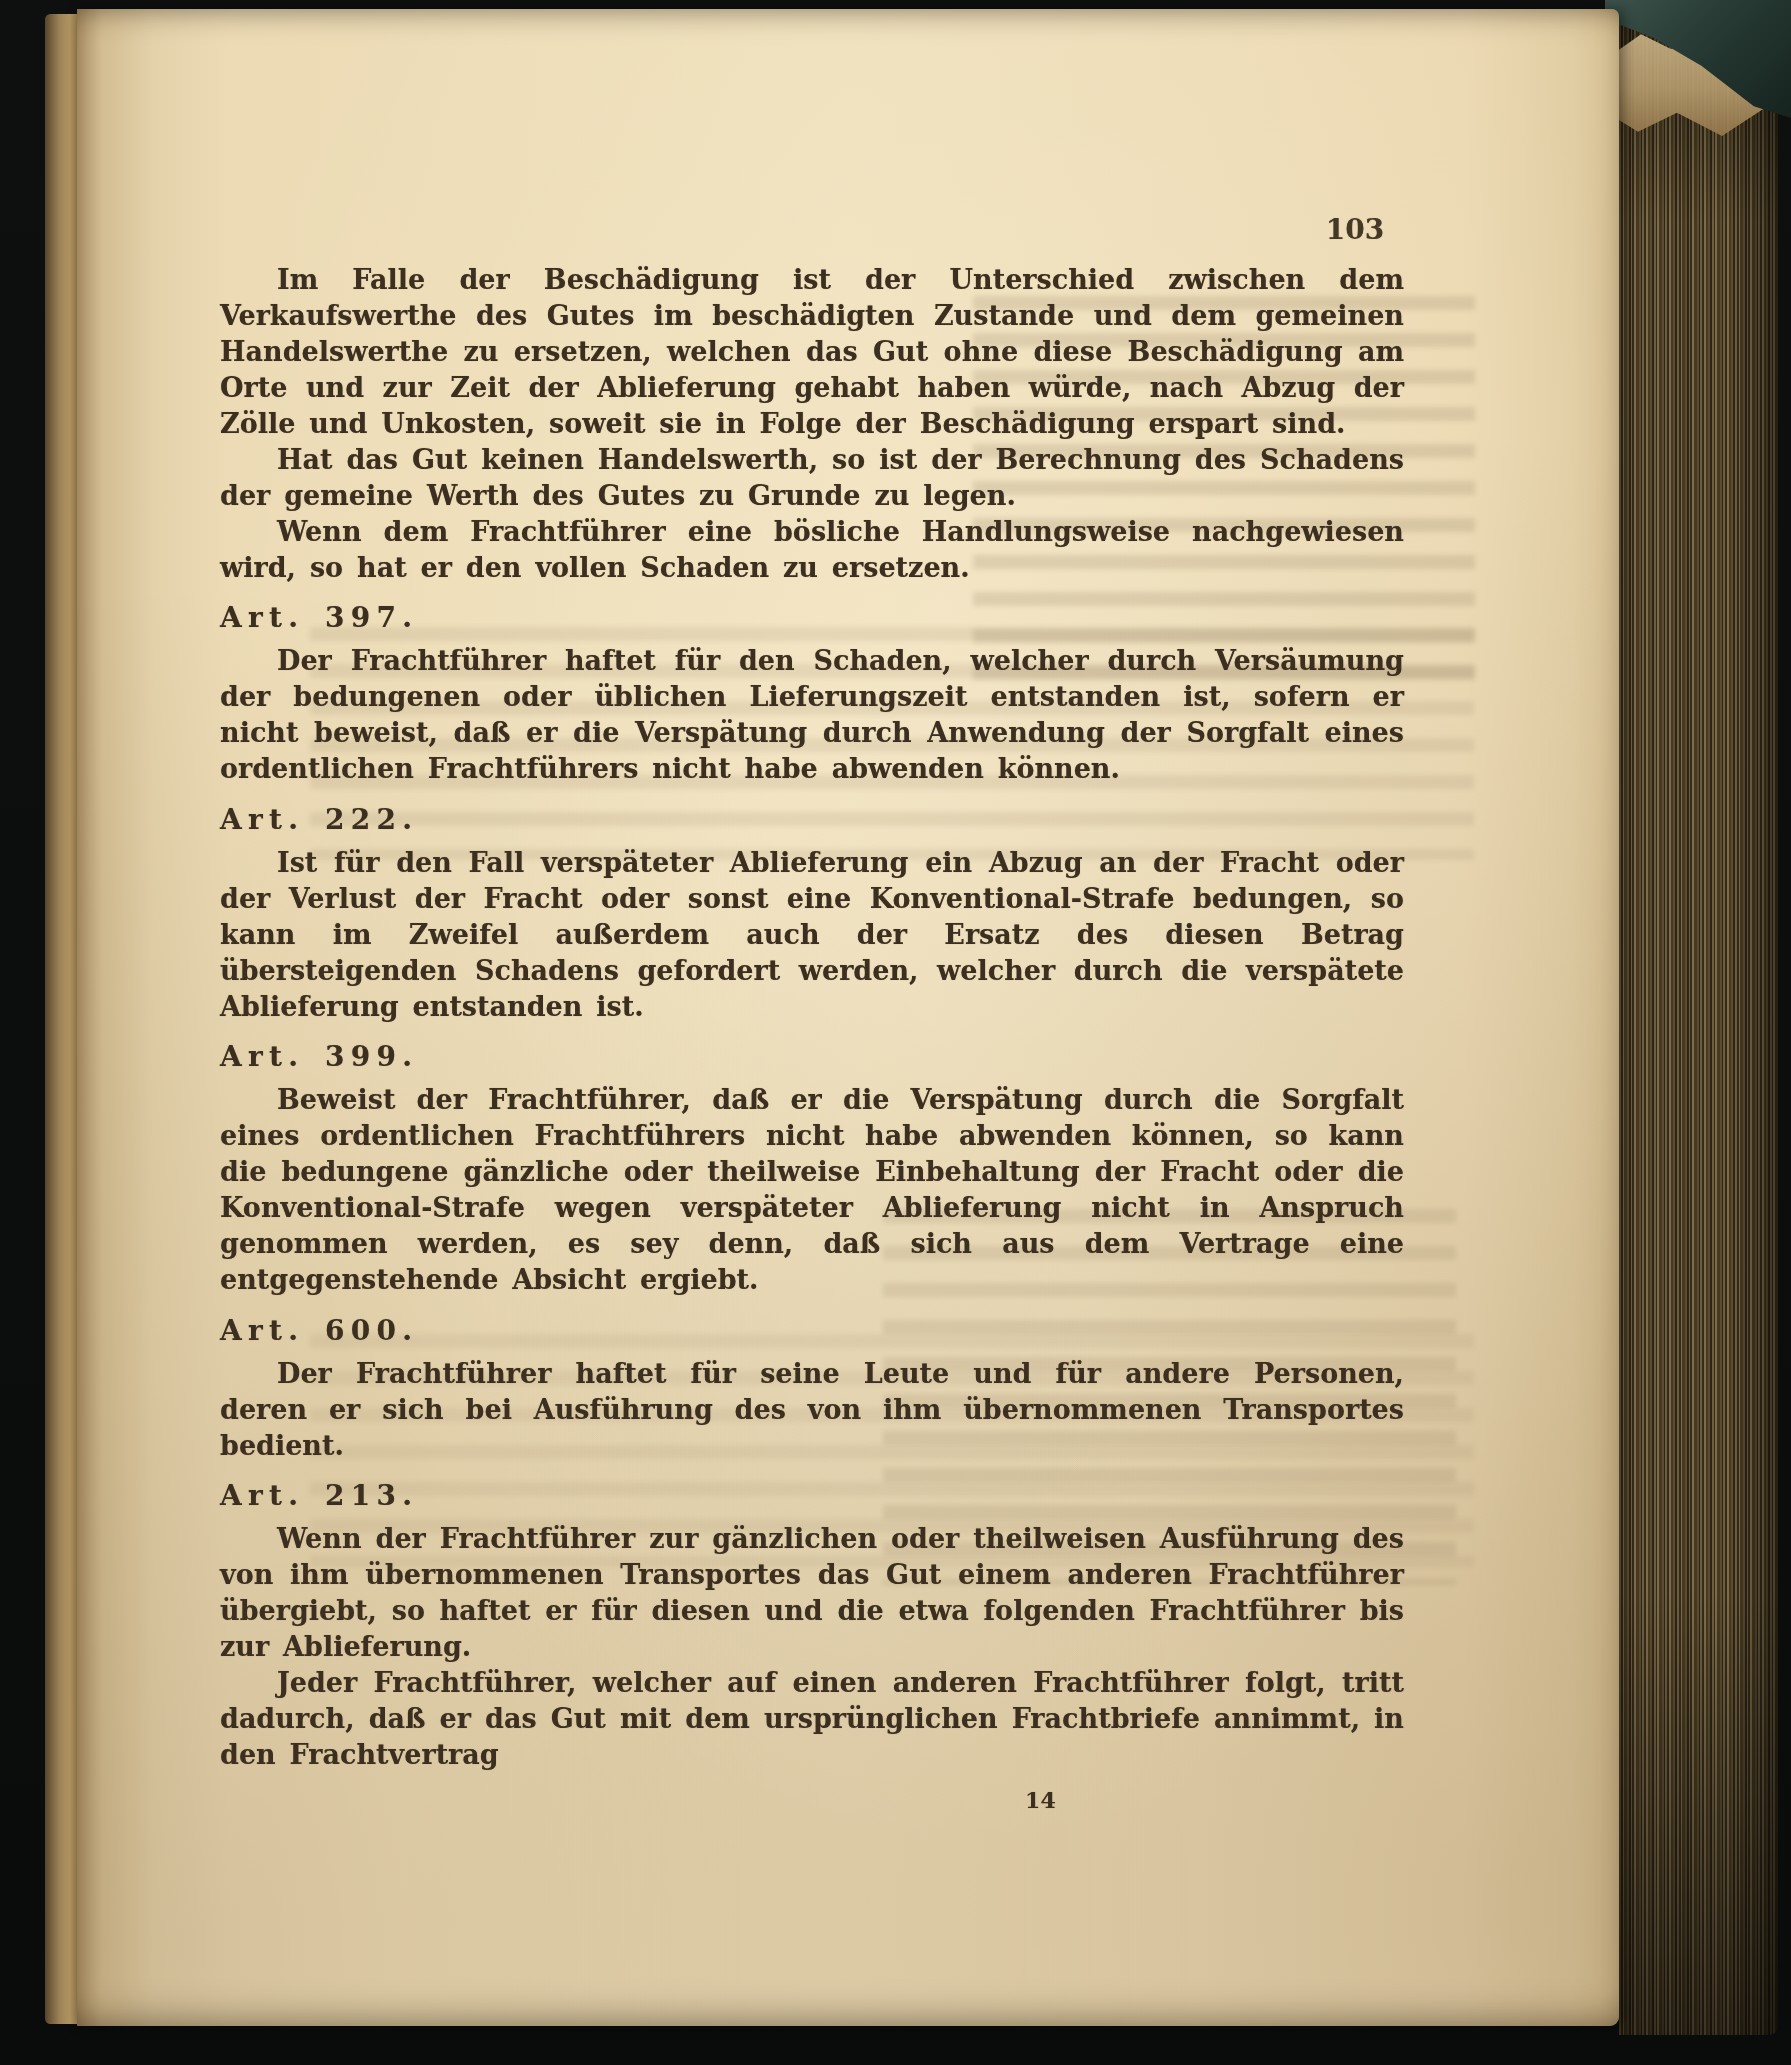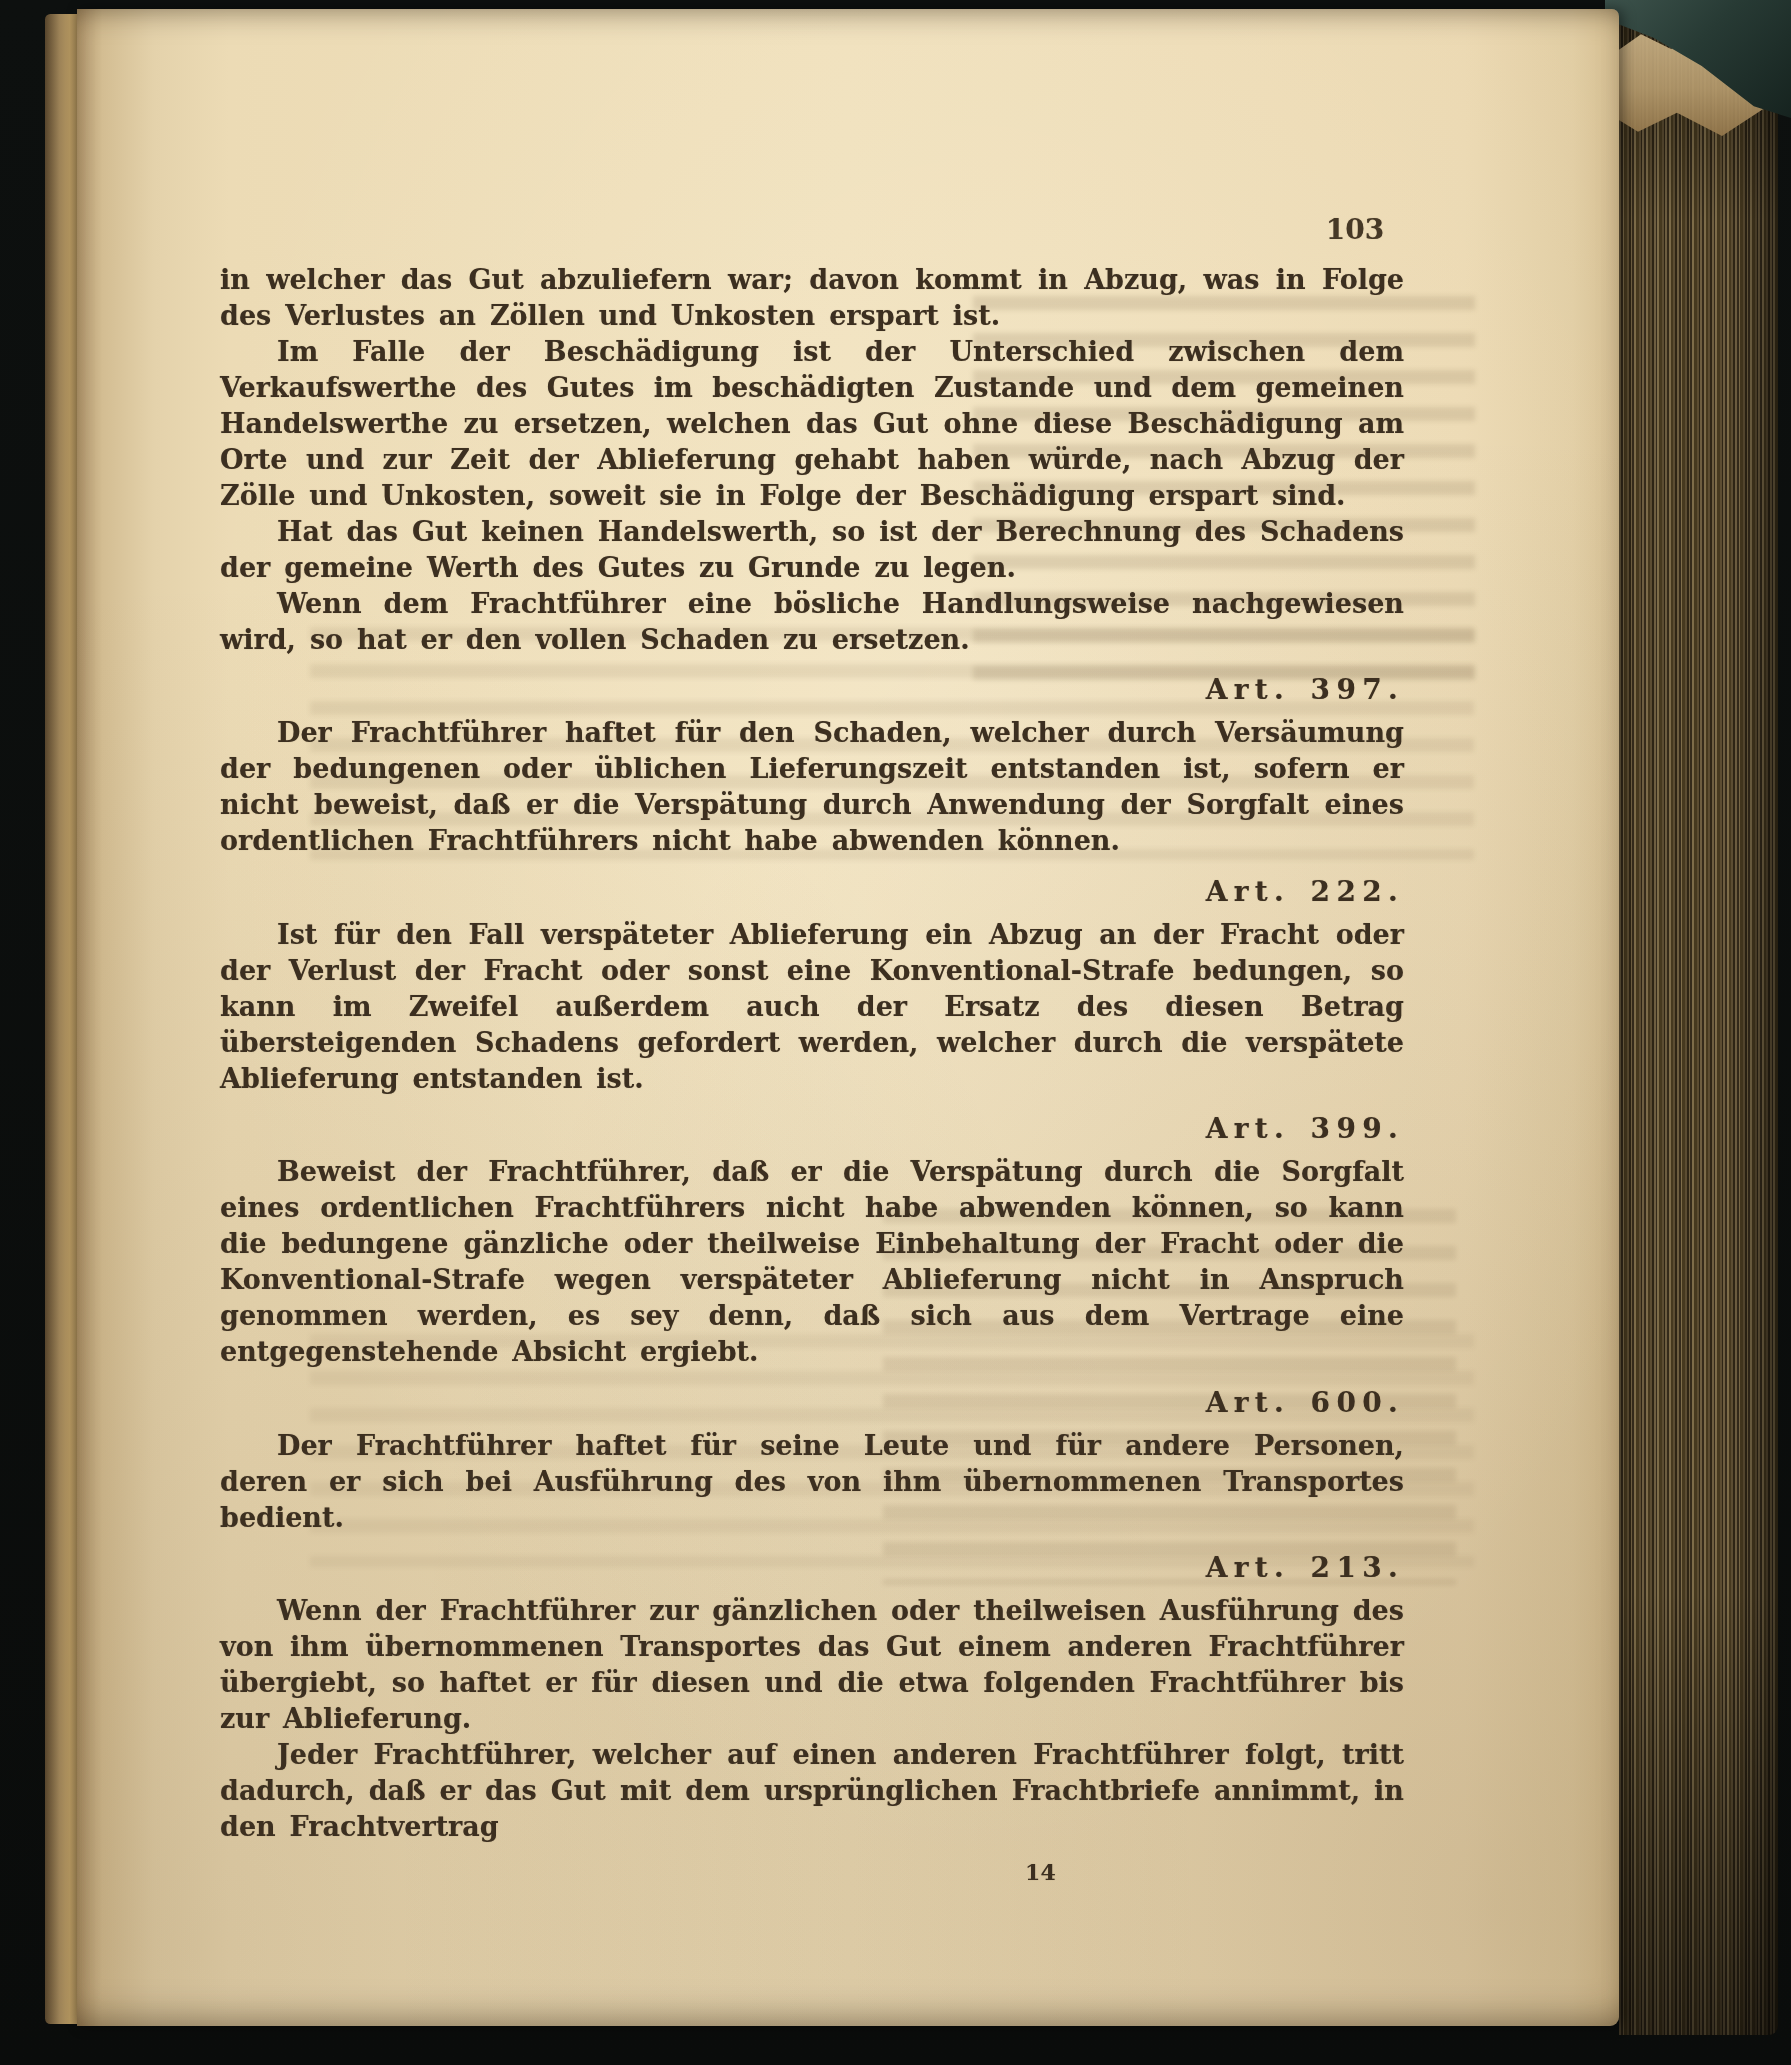--- a/index.html
+++ b/index.html
@@ -72,21 +72,21 @@
   }
   .pagenum{
     position:absolute;left:143px;top:204px;width:1184px;
     text-align:right;padding-right:19.7px;box-sizing:border-box;
     color:#463826;font-size:28px;font-weight:bold;
     text-shadow:0 0 0.9px rgba(58,44,24,0.35);
   }
   .para{margin:0;text-indent:57px;}
   .para.cont{text-indent:0;}
   .art-heading{
-    margin:14.3px 0 7.2px 0;text-align:right;text-indent:0;
+    margin:14.3px 0 7.2px 0;text-align:left;text-indent:0;
     font-size:28px;letter-spacing:6.3px;font-weight:bold;
   }
   .signature-mark{
     margin-top:9px;text-indent:0;text-align:left;
     padding-left:68%;font-size:22px;font-weight:bold;
   }
 </style>
 </head>
 <body>
 
@@ -101,21 +101,20 @@
   <div class="paper">
 
     <div class="ghost g1"></div>
     <div class="ghost g2"></div>
     <div class="ghost g3"></div>
     <div class="ghost g4"></div>
 
     <div class="pagenum">103</div>
 
     <div class="text-col">
-      <p class="para cont">in welcher das Gut abzuliefern war; davon kommt in Abzug, was in Folge des Verlustes an Zöllen und Unkosten erspart ist.</p>
       <p class="para">Im Falle der Beschädigung ist der Unterschied zwischen dem Verkaufswerthe des Gutes im beschädigten Zustande und dem gemeinen Handelswerthe zu ersetzen, welchen das Gut ohne diese Beschädigung am Orte und zur Zeit der Ablieferung gehabt haben würde, nach Abzug der Zölle und Unkosten, soweit sie in Folge der Beschädigung erspart sind.</p>
       <p class="para">Hat das Gut keinen Handelswerth, so ist der Berechnung des Schadens der gemeine Werth des Gutes zu Grunde zu legen.</p>
       <p class="para">Wenn dem Frachtführer eine bösliche Handlungsweise nachgewiesen wird, so hat er den vollen Schaden zu ersetzen.</p>
 
       <div class="art-heading">Art. 397.</div>
       <p class="para">Der Frachtführer haftet für den Schaden, welcher durch Versäumung der bedungenen oder üblichen Lieferungszeit entstanden ist, sofern er nicht beweist, daß er die Verspätung durch Anwendung der Sorgfalt eines ordentlichen Frachtführers nicht habe abwenden können.</p>
 
       <div class="art-heading">Art. 222.</div>
       <p class="para">Ist für den Fall verspäteter Ablieferung ein Abzug an der Fracht oder der Verlust der Fracht oder sonst eine Konventional-Strafe bedungen, so kann im Zweifel außerdem auch der Ersatz des diesen Betrag übersteigenden Schadens gefordert werden, welcher durch die verspätete Ablieferung entstanden ist.</p>
 

